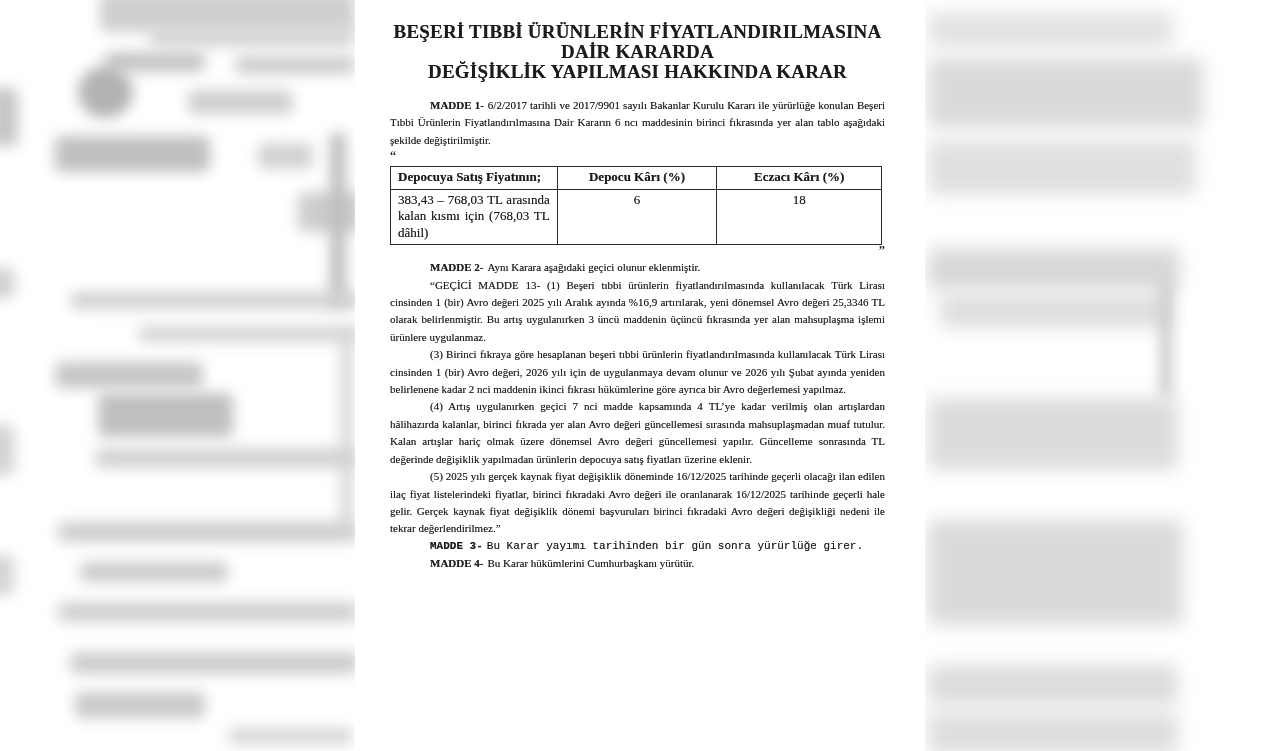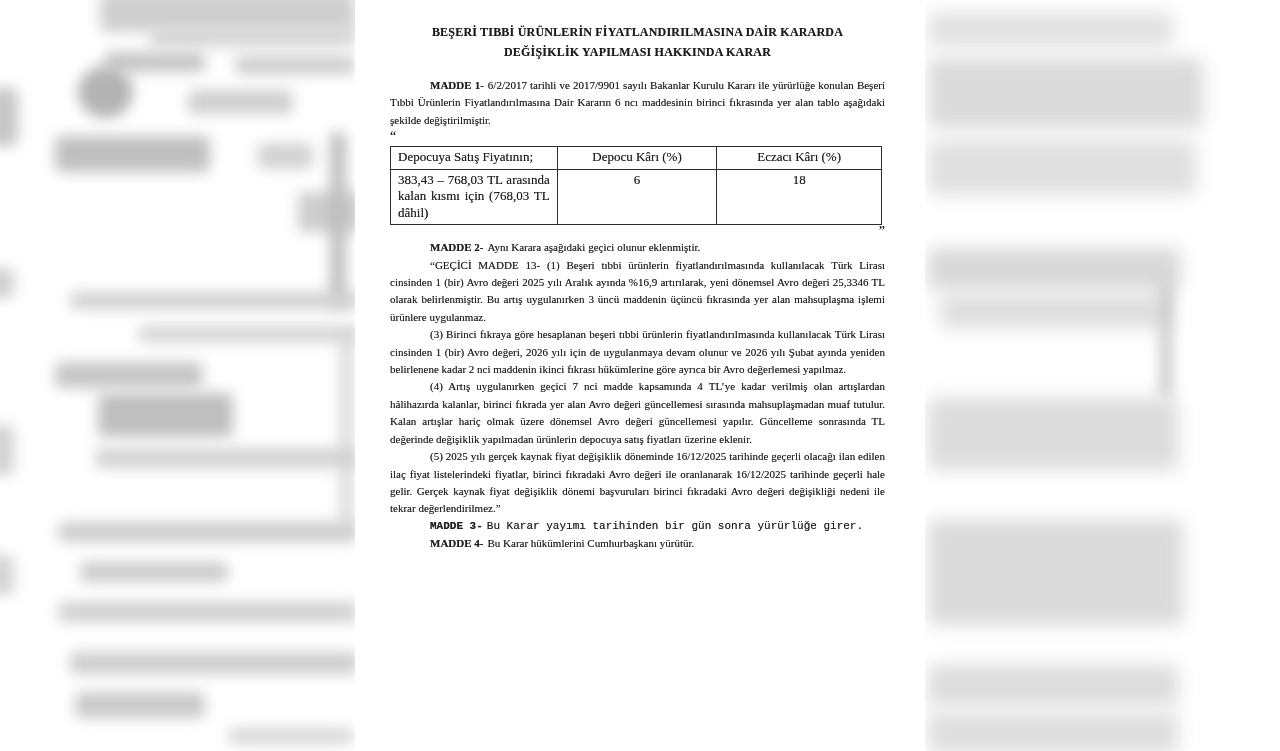--- a/index.html
+++ b/index.html
@@ -13,21 +13,21 @@
   .blob{position:absolute;filter:blur(7px);border-radius:6px;}
   .blob.r{filter:blur(9px);}
   
   #doc{
     position:absolute;left:355px;top:0;width:570px;height:751px;
     background:#ffffff;
     padding:0 40px 0 35px;box-sizing:border-box;
     text-shadow:0 0 0.5px rgba(20,20,20,0.55);
   }
   .title{
-    text-align:center;font-weight:bold;font-size:12px;line-height:20px;
+    text-align:center;font-weight:bold;font-size:19px;line-height:20px;
     letter-spacing:0.2px;
   }
   .title-wrap{margin-top:22px;}
   p.body{
     margin:0;font-size:11px;line-height:17.4px;
     text-align:justify;text-indent:40px;
   }
   p.first{margin-top:15px;}
   .lead{font-weight:bold;margin-right:4px;}
   .openquote{margin:0;font-size:14px;line-height:15px;text-align:left;text-indent:0;}
@@ -35,21 +35,21 @@
   table.price{
     border-collapse:collapse;width:492px;margin:2px 0 0 0;
     font-size:13px;line-height:16.5px;
   }
   table.price col.c1{width:167px;}
   table.price col.c2{width:160px;}
   table.price col.c3{width:165px;}
   table.price th,table.price td{
     border:1.5px solid #2b2b2b;padding:2px 7px 3px 7px;vertical-align:top;
   }
-  table.price th{font-weight:normal;}
+  table.price th{font-weight:bold;}
   th.left{text-align:left;}
   th.mid,td.mid{text-align:center;}
   td.band{text-align:justify;}
   .mt3{margin-top:17px;font-family:Liberation Mono, monospace;}
   .mt4{margin-top:13px;}
 </style>
 </head>
 <body>
 
 <div id="frame">

